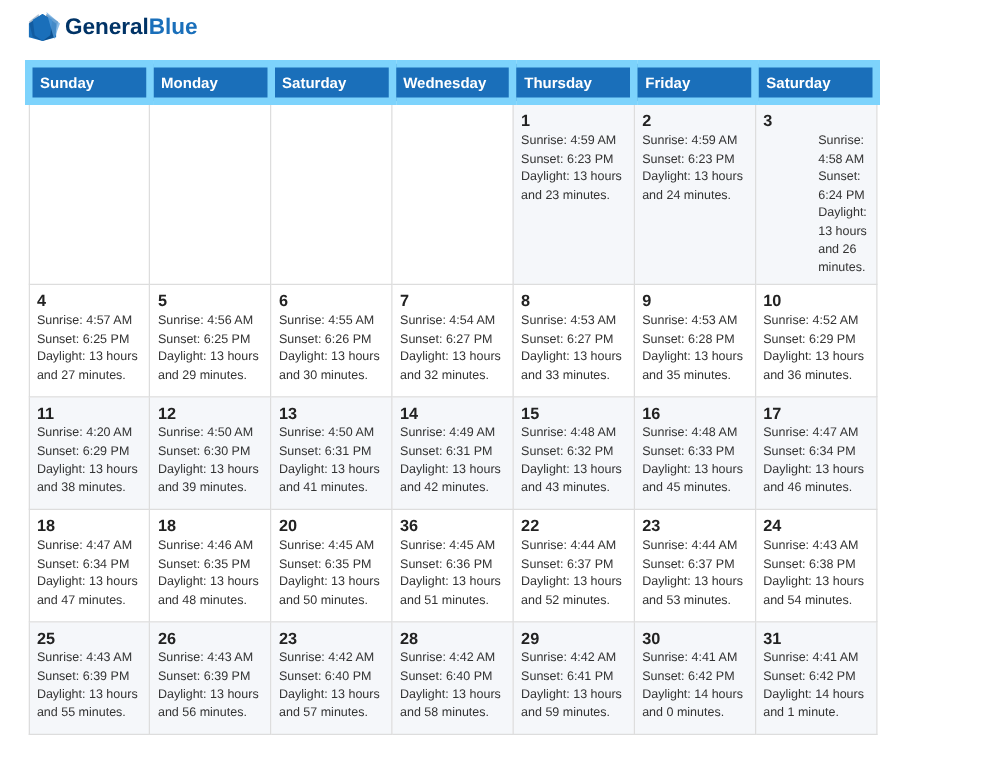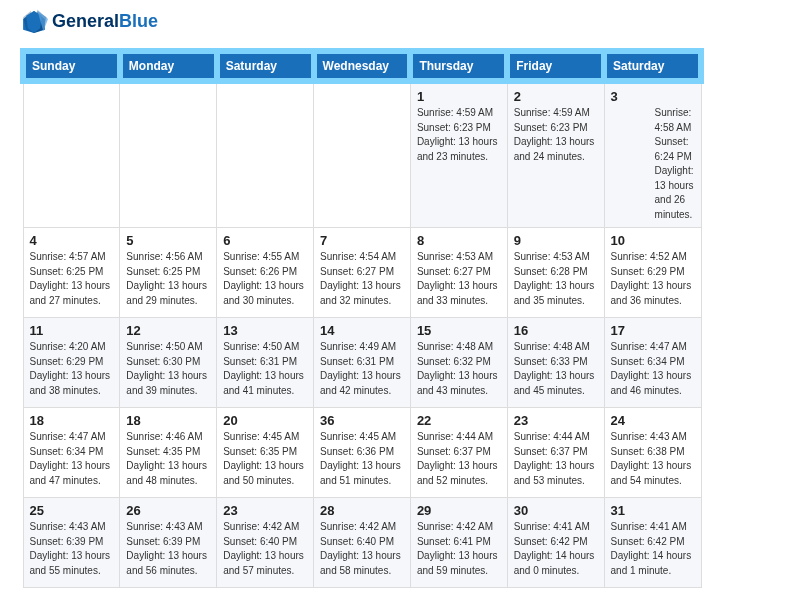--- a/index.html
+++ b/index.html
@@ -260,21 +260,21 @@
           <td>
             <div class="day-num">18</div>
             <div class="day-info" style="white-space: pre-line;">Sunrise: 4:47 AM
 Sunset: 6:34 PM
 Daylight: 13 hours
 and 47 minutes.</div>
           </td>
           <td>
             <div class="day-num">18</div>
             <div class="day-info" style="white-space: pre-line;">Sunrise: 4:46 AM
-Sunset: 4:35 PM
+Sunset: 6:35 PM
 Daylight: 13 hours
 and 48 minutes.</div>
           </td>
           <td>
             <div class="day-num">20</div>
             <div class="day-info" style="white-space: pre-line;">Sunrise: 4:45 AM
 Sunset: 6:35 PM
 Daylight: 13 hours
 and 50 minutes.</div>
           </td>

